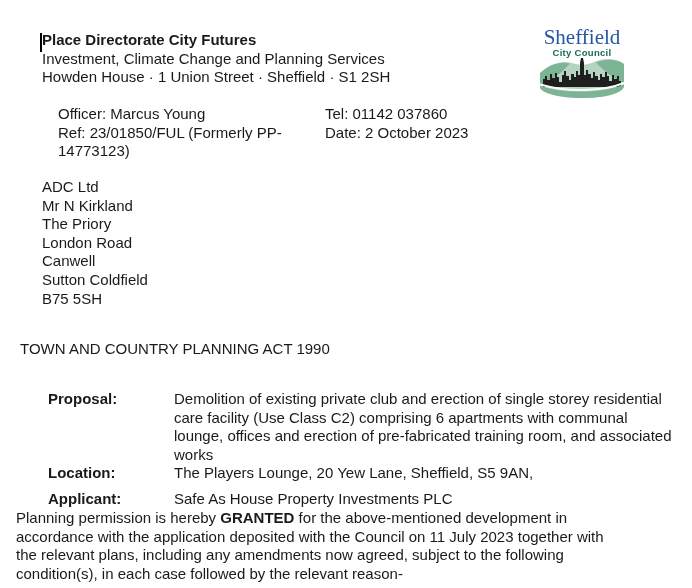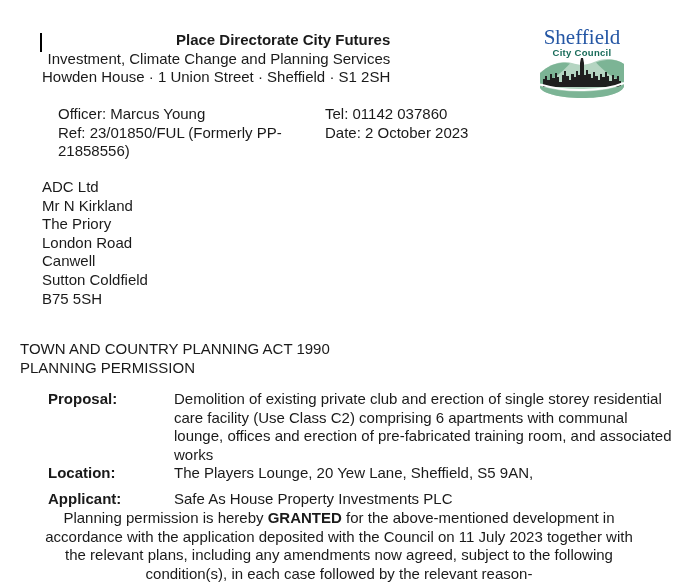--- a/index.html
+++ b/index.html
@@ -14,32 +14,32 @@
     color: #1a1a1a;
     overflow: hidden;
   }
   .bold { font-weight: bold; }
   .caret {
     position: absolute;
     left: 40px; top: 33px;
     width: 2px; height: 19px;
     background: #000;
   }
-  .header-left { position: absolute; left: 42px; top: 31px; text-align: right; }
+  .header-left { position: absolute; left: 42px; top: 31px; }
   .logo-box { position: absolute; left: 540px; top: 27px; width: 84px; height: 71px; }
   .meta-left  { position: absolute; left: 58px;  top: 105px; }
   .meta-right { position: absolute; left: 325px; top: 105px; }
   .recipient  { position: absolute; left: 42px;  top: 178px; }
   .doc-title  { position: absolute; left: 20px;  top: 340px; width: 630px; text-align: left; }
   .details    { position: absolute; left: 0;     top: 390px; width: 692px; }
   .detail-row { display: flex; align-items: flex-start; gap: 29px; }
   .detail-row.gap-before { margin-top: 7px; }
   .detail-label { flex: none; margin-left: 48px; width: 97px; font-weight: bold; }
   .detail-value { width: 502px; }
-  .grant { position: absolute; left: 44px; top: 509px; width: 590px; text-align: center; }
+  .grant { position: absolute; left: 16px; top: 509px; width: 590px; }
 </style>
 </head>
 <body>
 
 <div class="page">
 
   <span class="caret"></span>
 
   <div class="header-left">
     <div class="bold">Place Directorate City Futures</div>
@@ -56,41 +56,40 @@
       <path d="M84,37 C76,31.5 66,32 56,35.5 C64,44 74,52 84,56 Z" fill="#7cb495"></path>
       <path d="M3,60 L3,52 L5,52 L5,49 L7,49 L7,53 L10,53 L10,47 L12,47 L12,51 L15,51 L15,46 L17,46 L17,50 L19,50 L19,55 L22,55 L22,48 L24,48 L24,44 L26,44 L26,49 L29,49 L29,53 L31,53 L31,47 L34,47 L34,50 L36,50 L36,44 L38,44 L38,48 L40,48 L40,36 L41,31 L43,31 L44,36 L44,48 L46,48 L46,43 L48,43 L48,47 L51,47 L51,51 L53,51 L53,45 L55,45 L55,49 L58,49 L58,53 L60,53 L60,47 L62,47 L62,50 L65,50 L65,45 L67,45 L67,49 L69,49 L69,54 L72,54 L72,48 L74,48 L74,52 L77,52 L77,49 L79,49 L79,54 L81,54 L81,60 Z" fill="#1f1f1f"></path>
       <path d="M0,57.5 C14,61.5 28,63.5 44,63 C62,62.5 76,59.5 84,56" fill="none" stroke-width="2" stroke="#ffffff"></path>
       <path d="M0,59 C14,63 28,65 44,64.5 C62,64 76,61 84,57.5 L84,60 C80,67.5 63,71 42,71 C20,71 3,66.5 0,61 Z" fill="#7cb495"></path>
     </svg>
   </div>
 
   <div class="meta-left">
     <div>Officer: Marcus Young</div>
     <div>Ref: 23/01850/FUL (Formerly PP-</div>
-    <div>21858556)</div>
+    <div>14773123)</div>
   </div>
 
   <div class="meta-right">
     <div>Tel: 01142 037860</div>
     <div>Date: 2 October 2023</div>
   </div>
 
   <div class="recipient">
     <div>ADC Ltd</div>
     <div>Mr N Kirkland</div>
     <div>The Priory</div>
     <div>London Road</div>
     <div>Canwell</div>
     <div>Sutton Coldfield</div>
     <div>B75 5SH</div>
   </div>
 
   <div class="doc-title">
     <div>TOWN AND COUNTRY PLANNING ACT 1990</div>
-    <div>PLANNING PERMISSION</div>
   </div>
 
   <div class="details">
     <div class="detail-row">
       <span class="detail-label">Proposal:</span>
       <span class="detail-value">Demolition of existing private club and erection of single storey residential care facility (Use Class C2) comprising 6 apartments with communal lounge, offices and erection of pre-fabricated training room, and associated works</span>
     </div>
     <div class="detail-row">
       <span class="detail-label">Location:</span>
       <span class="detail-value">The Players Lounge, 20 Yew Lane, Sheffield, S5 9AN,</span>

